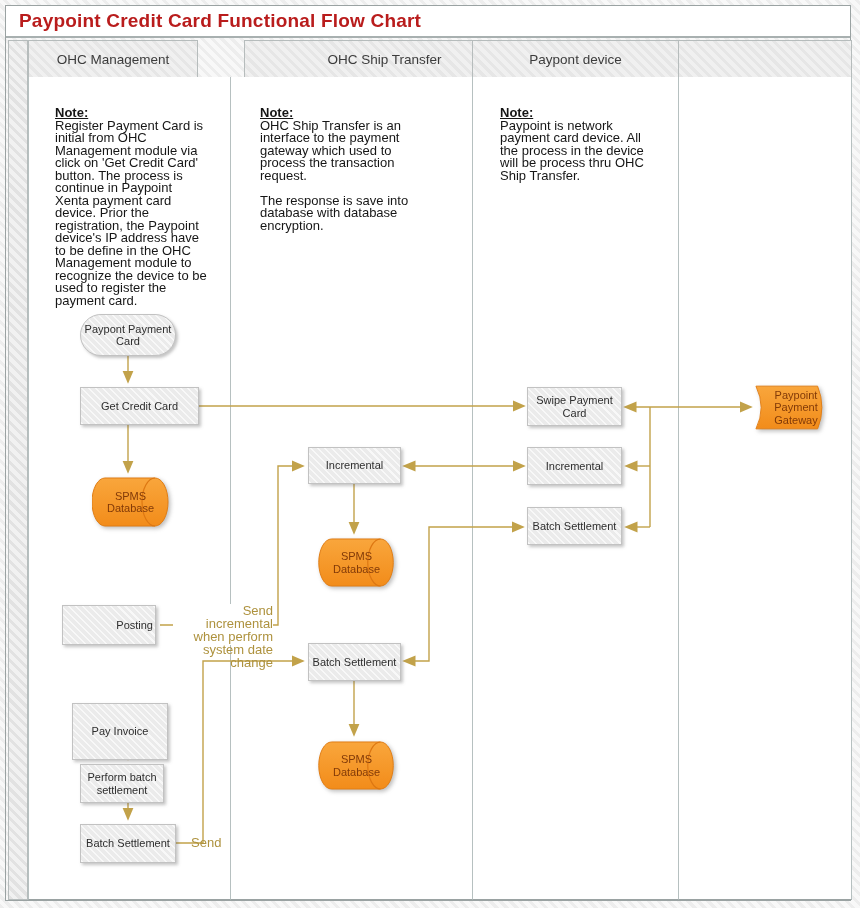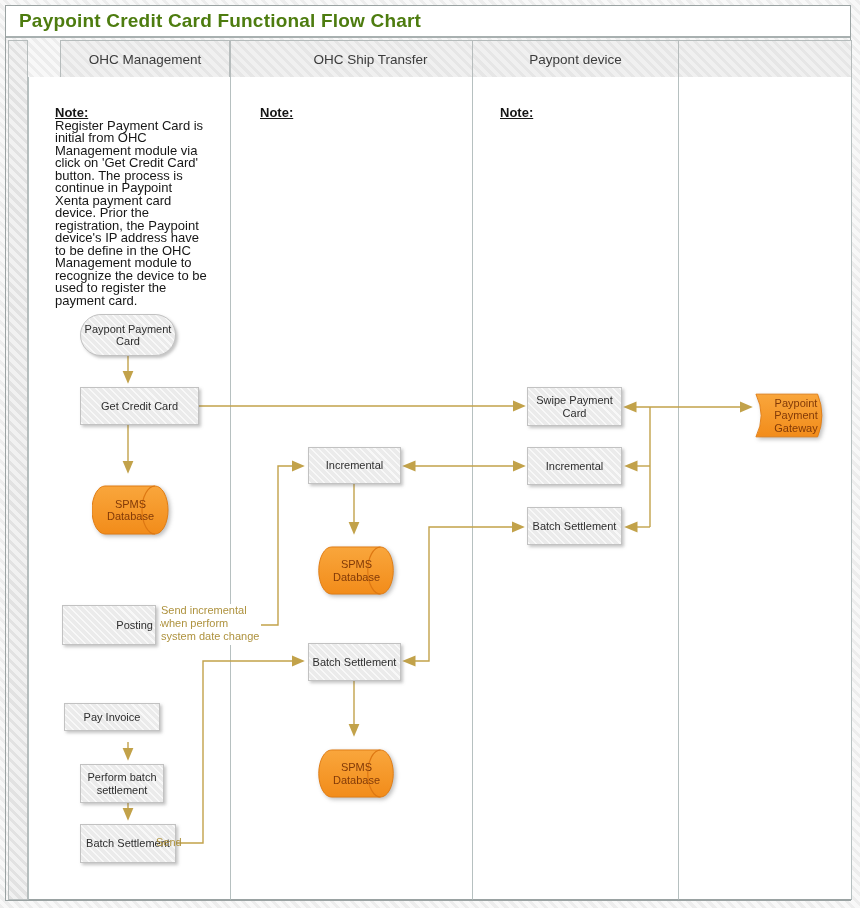--- a/index.html
+++ b/index.html
@@ -11,21 +11,21 @@
   .frame{
     position:absolute;left:5px;top:5px;width:846px;height:896px;
     border:1px solid #9aa2a2;box-sizing:border-box;background:transparent;
   }
   .titlebar{
     position:absolute;left:6px;top:6px;width:844px;height:32px;
     background:#ffffff;border-bottom:2px solid #a8b0b0;
     display:flex;align-items:center;box-sizing:border-box;
   }
   .titlebar h1{
-    margin:0 0 0 13px;font-size:19px;font-weight:bold;color:#4d7c0f;letter-spacing:.2px;
+    margin:0 0 0 13px;font-size:19px;font-weight:bold;color:#b91c1c;letter-spacing:.2px;
   }
   .lane-strip{
     position:absolute;left:8px;top:40px;width:20px;height:860px;
     background:repeating-linear-gradient(45deg,#e2e2e2 0 3px,#f1f1f1 3px 7px);
     border:1px solid #b6bcbc;box-sizing:border-box;
   }
   .lane-head{
     position:absolute;top:40px;height:38px;box-sizing:border-box;
     background:repeating-linear-gradient(45deg,#e6e6e6 0 3px,#f0f0f0 3px 7px);
     border:1px solid #b6bcbc;
@@ -46,43 +46,43 @@
     text-align:center;font-size:11px;color:#2e2e2e;line-height:12.5px;
     box-sizing:border-box;padding:2px;z-index:4;
   }
   .process,.terminator{
     background:#ebebeb;
     background-image:repeating-linear-gradient(45deg,rgba(255,255,255,.65) 0 1.5px,transparent 1.5px 5px);
     border:1px solid #c2c2c2;
     box-shadow:2px 2px 3px rgba(90,90,90,.35);
   }
   .terminator{border-radius:21px;}
-  .orange{padding:0;color:#823A08;margin-top:8px;}
+  .orange{padding:0;color:#823A08;}
   .orange svg{position:absolute;inset:0;width:100%;height:100%;filter:drop-shadow(2px 2px 2px rgba(90,90,90,.4));}
   .orange .nlabel{position:relative;z-index:1;font-size:11px;line-height:12.5px;}
   .goldlabel{
-    position:absolute;z-index:5;font-size:11px;line-height:13px;color:#AE923E;text-align:left;
+    position:absolute;z-index:5;font-size:13px;line-height:13px;color:#AE923E;text-align:right;margin-left:12px;
   }
   .masked{background:#ffffff;}
 </style>
 </head>
 <body>
 
 <div class="frame"></div>
 
 <div class="titlebar">
   <h1>Paypoint Credit Card Functional Flow Chart</h1>
 </div>
 
 <div class="lane-strip"></div>
 
-<div class="lane-head" style="left:28px;width:170px;margin-left:32px;">
+<div class="lane-head" style="left:28px;width:170px;">
     <span>OHC Management</span>
   </div>
-<div class="lane-head" style="left:230px;width:281px;">
+<div class="lane-head" style="left:244px;width:281px;">
     <span>OHC Ship Transfer</span>
   </div>
 <div class="lane-head" style="left:472px;width:207px;text-align:right;">
     <span>Paypont device</span>
   </div>
 <div class="lane-head" style="left:678px;width:174px;">
     <span></span>
   </div>
 
 <div class="lane-body" style="left:28px;width:203px;"></div>
@@ -114,23 +114,27 @@
     <path d="M128,803 V818" marker-end="url(#arrow)"></path>
   </g>
 </svg>
 
 <div class="note" style="left:55px;top:107px;width:153px;">
   <div class="nh">Note:</div>
   <div class="nb">Register Payment Card is initial from OHC Management module via click on 'Get Credit Card' button. The process is continue in Paypoint Xenta payment card device. Prior the registration, the Paypoint device's IP address have to be define in the OHC Management module to recognize the device to be used to register the payment card.</div>
 </div>
 <div class="note" style="left:260px;top:107px;width:152px;">
   <div class="nh">Note:</div>
+  <div class="nb">OHC Ship Transfer is an interface to the payment gateway which used to process the transaction request.
+
+The response is save into database with database encryption.</div>
 </div>
 <div class="note" style="left:500px;top:107px;width:158px;">
   <div class="nh">Note:</div>
+  <div class="nb">Paypoint is network payment card device. All the process in the device will be process thru OHC Ship Transfer.</div>
 </div>
 
 <div class="node terminator" style="left:80px;top:314px;width:96px;height:42px;">
     <span>Paypont Payment Card</span>
   </div>
 
 <div class="node process" style="left:80px;top:387px;width:119px;height:38px;">
     <span>Get Credit Card</span>
   </div>
 
@@ -145,21 +149,21 @@
     <path d="M13,1 H63 A13,24 0 0 1 63,49 H13 A13,24 0 0 1 13,1 Z" fill="url(#og1)" stroke="#E07D14" stroke-width="1"></path>
     <path d="M63,1 A13,24 0 0 0 63,49" fill="none" stroke="#DD7712" stroke-width="1.2"></path>
   </svg>
   <span class="nlabel">SPMS Database</span>
 </div>
 
 <div class="node process" style="left:62px;top:605px;width:94px;height:40px;justify-content:flex-end;">
     <span>Posting</span>
   </div>
 
-<div class="node process" style="left:64px;top:703px;width:96px;height:28px;">
+<div class="node process" style="left:72px;top:703px;width:96px;height:57px;">
     <span>Pay Invoice</span>
   </div>
 
 <div class="node process" style="left:80px;top:764px;width:84px;height:39px;">
     <span>Perform batch settlement</span>
   </div>
 
 <div class="node process" style="left:80px;top:824px;width:96px;height:39px;">
     <span>Batch Settlement</span>
   </div>
@@ -201,13 +205,13 @@
   </div>
 
 <div class="node orange" style="left:755px;top:384px;width:74px;height:47px;">
   <svg viewBox="0 0 78 47">
     <path d="M1,1 H66 Q75,23.5 66,46 H1 Q12,23.5 1,1 Z" fill="url(#og1)" stroke="#E07D14" stroke-width="1"></path>
   </svg>
   <span class="nlabel" style="padding-left:8px;">Paypoint Payment Gateway</span>
 </div>
 
 <div class="goldlabel masked" style="left:161px;top:604px;width:100px;height:41px;">Send incremental when perform system date change</div>
-<div class="goldlabel" style="left:156px;top:836px;width:30px;">Send</div>
+<div class="goldlabel" style="left:179px;top:836px;width:30px;">Send</div>
 
 </body></html>

